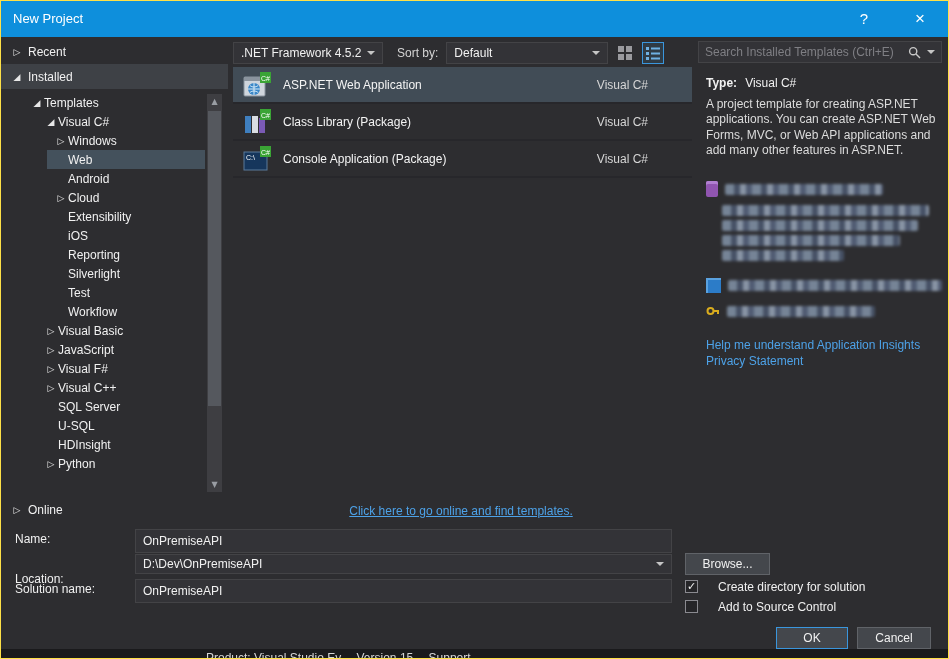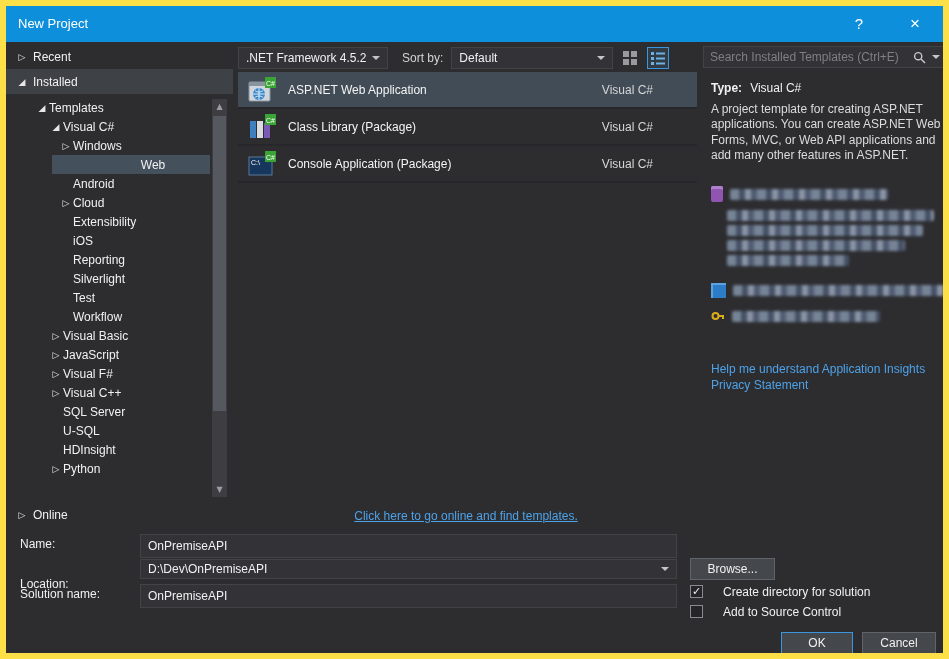--- a/index.html
+++ b/index.html
@@ -1,42 +1,42 @@
 <!DOCTYPE html>
 <html><head>
 <meta charset="utf-8">
 <style>
   * { margin:0; padding:0; box-sizing:border-box; }
   html,body { background:#1a1a1a; }
   .window {
     position:relative; width:949px; height:659px;
     background:#2d2d30; overflow:hidden;
     font-family:"Liberation Sans", sans-serif; font-size:12px; color:#f1f1f1;
-    border:6px solid #fde047;
+    border:1px solid #fde047;
   }
   
   .titlebar { position:absolute; top:0; left:0; right:0; height:36px; background:#0e8fdc; }
   .title-text { position:absolute; left:12px; top:10px; font-size:13px; color:#ffffff; }
   .tbtn { position:absolute; top:0; width:40px; height:36px; line-height:36px; text-align:center;
           color:#fff; font-size:15px; cursor:default; }
   .tbtn.help { right:64px; }
   .tbtn.close { right:8px; font-size:17px; }
   
   .sidebar { position:absolute; left:0; top:36px; width:227px; height:489px; background:#25252a00; }
   .srow { position:absolute; left:0; right:0; display:flex; align-items:center; gap:5px;
           padding-left:10px; height:22px; }
   .srow.selected { background:#3e4146; height:25px; }
   .arrow { font-family:"DejaVu Sans", sans-serif; font-size:9px; color:#e8e8e8; width:12px;
            text-align:center; flex:none; }
   .tree { position:absolute; left:0; top:56px; width:227px; height:402px; overflow:hidden; }
   .trow { display:flex; align-items:center; height:19px; }
   .trow .arrow { margin-right:1px; }
   .lvl0 { padding-left:30px; } .lvl1 { padding-left:44px; } .lvl2 { padding-left:54px; } .trow.noarrow.lvl1 { padding-left:57px; }
   .trow.noarrow.lvl2 { padding-left:67px; }
-  .trow.sel { background:linear-gradient(90deg, transparent 0 46px, #44515c 46px 204px, transparent 204px);justify-content:center; }
+  .trow.sel { background:linear-gradient(90deg, transparent 0 46px, #44515c 46px 204px, transparent 204px); }
   
   .vscroll { position:absolute; right:6px; top:57px; width:15px; height:398px; background:#3e3e42; }
   .vs-arrow { position:absolute; left:0; width:15px; height:15px; text-align:center; line-height:15px;
               font-family:"DejaVu Sans", sans-serif; font-size:8px; color:#999da3; }
   .vs-arrow.up { top:0; } .vs-arrow.down { bottom:0; }
   .vs-thumb { position:absolute; left:1px; width:13px; top:17px; height:295px; background:#55585e; }
   
   .main { position:absolute; left:227px; top:36px; width:466px; height:489px; }
   .toolbar { position:absolute; top:4px; left:5px; right:2px; height:24px; display:flex; align-items:center; }
   .combo { height:22px; background:#333337; border:1px solid #434346; display:flex; align-items:center;
@@ -315,21 +315,21 @@
       </div>
       <div class="redact-row" style="margin-top:11px">
         <svg width="14" height="14">
           <circle cx="4.5" cy="7" r="3" fill="none" stroke="#d9ac1e" stroke-width="2"></circle>
           <rect x="7" y="6" width="6" height="2" fill="#d9ac1e"></rect>
           <rect x="11" y="8" width="2" height="2" fill="#d9ac1e"></rect>
         </svg>
         <span class="rline" style="width:148px"></span>
       </div>
 
-      <a class="ilink" style="margin-top:39px">Help me understand Application Insights</a>
+      <a class="ilink" style="margin-top:20px">Help me understand Application Insights</a>
       <a class="ilink">Privacy Statement</a>
     </div>
   </div>
 
   <div class="form">
     <span class="flabel" style="top:7px">Name:</span>
     <input class="finput" style="top: 4px;" value="OnPremiseAPI">
 
     <span class="flabel" style="top:47px">Location:</span>
     <div class="fcombo" style="top:29px">

